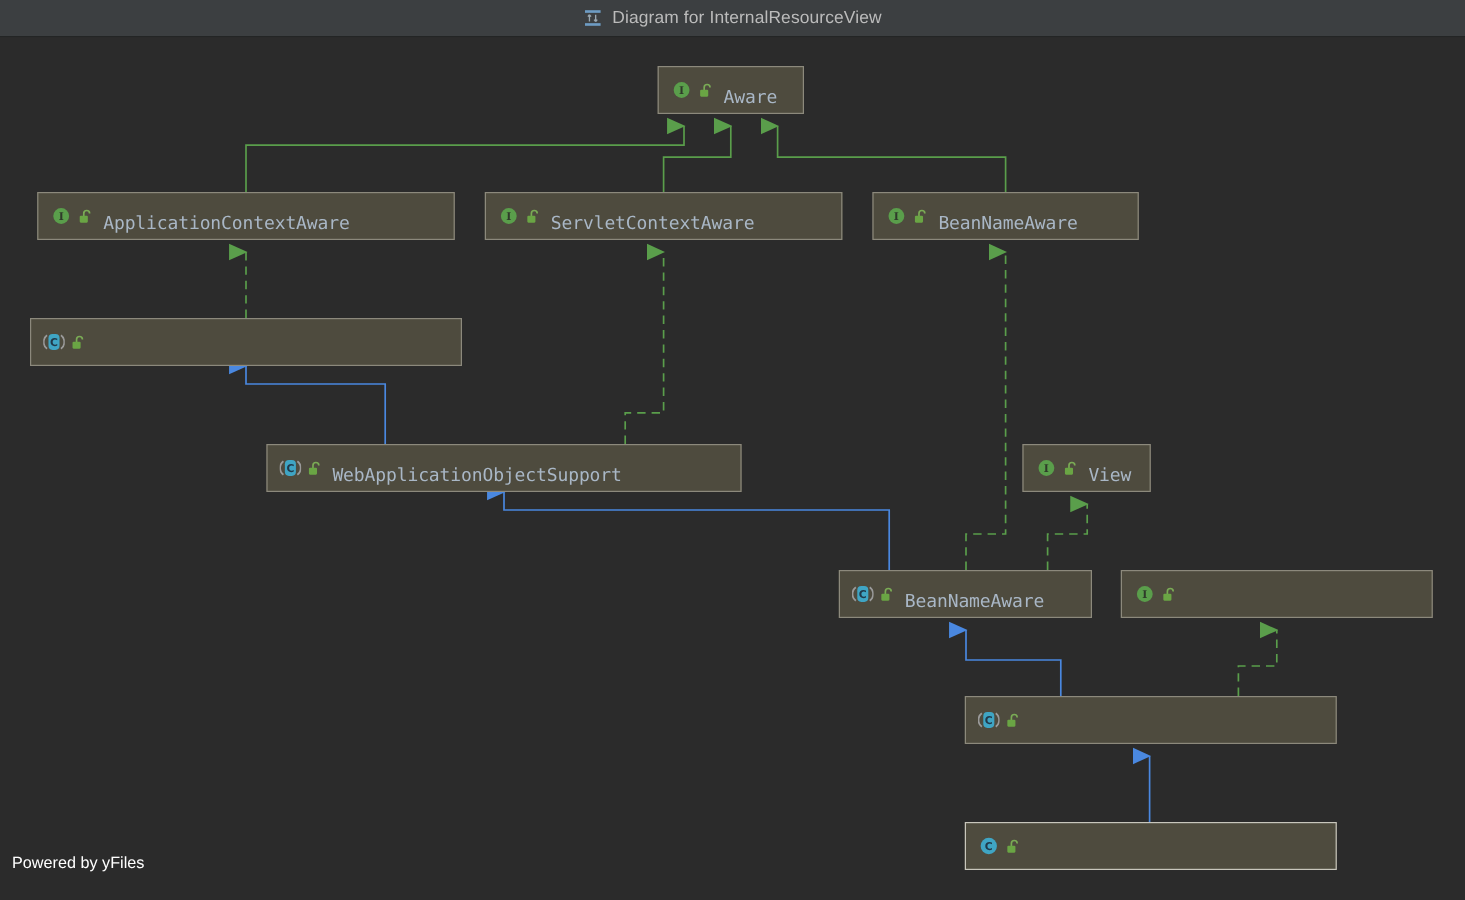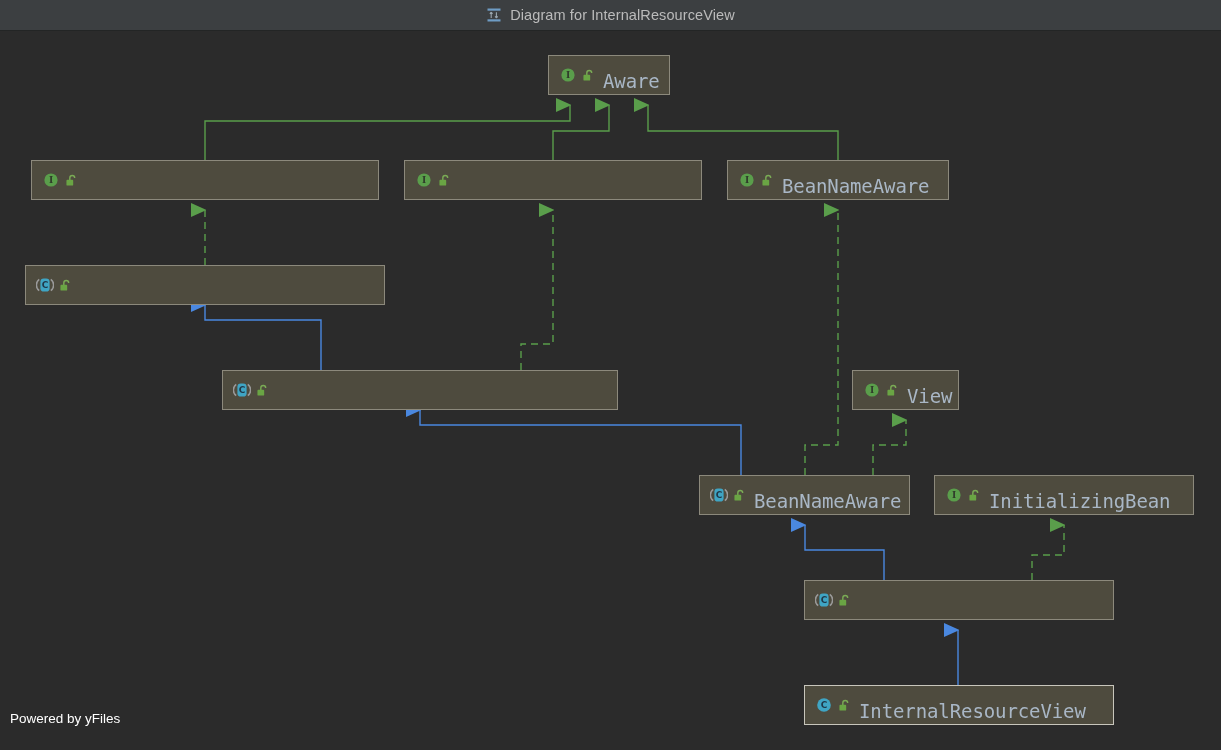--- a/index.html
+++ b/index.html
@@ -68,21 +68,21 @@
     padding-left: 10px;
     gap: 7px;
     height: 40px;
   }
   .node.focused {
     border-color: #c8c6bc;
   }
   .node-label {
     color: #a9b7c6;
     font-family: "DejaVu Sans Mono", monospace;
-    font-size: 19px;
+    font-size: 15px;
     white-space: nowrap;
     letter-spacing: -0.1px;
     margin-top: 12px;
   }
   .node-icons {
     display: flex;
     align-items: center;
     gap: 4px;
     flex: none;
   }
@@ -169,36 +169,38 @@
               <text x="9" y="12.4" text-anchor="middle" font-family="DejaVu Serif, serif" font-size="9" font-weight="bold" fill="#2f3a2a">I</text>
             </svg>
           </span>
           <span style="display: flex;">
             <svg viewBox="0 0 16 16" width="15" height="15" class="vis-icon">
               <path d="M6.2 7.4 V5.2 a2.6 2.6 0 0 1 5.2 0" stroke="#7aab55" stroke-width="1.5" fill="none"></path>
               <rect x="2.6" y="7.2" width="7.2" height="6.2" rx="1" fill="#6aa544"></rect>
             </svg>
           </span>
         </span>
+        <span class="node-label">ApplicationContextAware</span>
       </div>
       <div class="node" style="left: 404px; top: 129px; width: 298px;">
         <span class="node-icons">
           <span style="display: flex;">
             <svg viewBox="0 0 18 18" width="18" height="18" class="kind-icon">
               <circle cx="9" cy="9" r="6.6" fill="#5a9e4b"></circle>
               <text x="9" y="12.4" text-anchor="middle" font-family="DejaVu Serif, serif" font-size="9" font-weight="bold" fill="#2f3a2a">I</text>
             </svg>
           </span>
           <span style="display: flex;">
             <svg viewBox="0 0 16 16" width="15" height="15" class="vis-icon">
               <path d="M6.2 7.4 V5.2 a2.6 2.6 0 0 1 5.2 0" stroke="#7aab55" stroke-width="1.5" fill="none"></path>
               <rect x="2.6" y="7.2" width="7.2" height="6.2" rx="1" fill="#6aa544"></rect>
             </svg>
           </span>
         </span>
+        <span class="node-label">ServletContextAware</span>
       </div>
       <div class="node" style="left: 727px; top: 129px; width: 222px;">
         <span class="node-icons">
           <span style="display: flex;">
             <svg viewBox="0 0 18 18" width="18" height="18" class="kind-icon">
               <circle cx="9" cy="9" r="6.6" fill="#5a9e4b"></circle>
               <text x="9" y="12.4" text-anchor="middle" font-family="DejaVu Serif, serif" font-size="9" font-weight="bold" fill="#2f3a2a">I</text>
             </svg>
           </span>
           <span style="display: flex;">
@@ -238,20 +240,21 @@
               <text x="9" y="12.4" text-anchor="middle" font-family="DejaVu Sans, sans-serif" font-size="9" font-weight="bold" fill="#20394a">C</text>
             </svg>
           </span>
           <span style="display: flex;">
             <svg viewBox="0 0 16 16" width="15" height="15" class="vis-icon">
               <path d="M6.2 7.4 V5.2 a2.6 2.6 0 0 1 5.2 0" stroke="#7aab55" stroke-width="1.5" fill="none"></path>
               <rect x="2.6" y="7.2" width="7.2" height="6.2" rx="1" fill="#6aa544"></rect>
             </svg>
           </span>
         </span>
+        <span class="node-label">WebApplicationObjectSupport</span>
       </div>
       <div class="node" style="left: 852px; top: 339px; width: 107px;">
         <span class="node-icons">
           <span style="display: flex;">
             <svg viewBox="0 0 18 18" width="18" height="18" class="kind-icon">
               <circle cx="9" cy="9" r="6.6" fill="#5a9e4b"></circle>
               <text x="9" y="12.4" text-anchor="middle" font-family="DejaVu Serif, serif" font-size="9" font-weight="bold" fill="#2f3a2a">I</text>
             </svg>
           </span>
           <span style="display: flex;">
@@ -290,21 +293,20 @@
               <text x="9" y="12.4" text-anchor="middle" font-family="DejaVu Serif, serif" font-size="9" font-weight="bold" fill="#2f3a2a">I</text>
             </svg>
           </span>
           <span style="display: flex;">
             <svg viewBox="0 0 16 16" width="15" height="15" class="vis-icon">
               <path d="M6.2 7.4 V5.2 a2.6 2.6 0 0 1 5.2 0" stroke="#7aab55" stroke-width="1.5" fill="none"></path>
               <rect x="2.6" y="7.2" width="7.2" height="6.2" rx="1" fill="#6aa544"></rect>
             </svg>
           </span>
         </span>
-        <span class="node-label">InitializingBean</span>
       </div>
       <div class="node" style="left: 804px; top: 549px; width: 310px;">
         <span class="node-icons">
           <span style="display: flex;">
             <svg viewBox="0 0 18 18" width="18" height="18" class="kind-icon">
               <path d="M3.2 3.4 A7 7 0 0 0 3.2 14.6" stroke="#9a9a9a" stroke-width="1.5" fill="none"></path>
               <path d="M14.8 3.4 A7 7 0 0 1 14.8 14.6" stroke="#9a9a9a" stroke-width="1.5" fill="none"></path>
               <rect x="4.4" y="2.4" width="9.2" height="13.2" rx="3.4" fill="#3fa5c4"></rect>
               <text x="9" y="12.4" text-anchor="middle" font-family="DejaVu Sans, sans-serif" font-size="9" font-weight="bold" fill="#20394a">C</text>
             </svg>
@@ -325,18 +327,17 @@
               <text x="9" y="12.4" text-anchor="middle" font-family="DejaVu Sans, sans-serif" font-size="9" font-weight="bold" fill="#20394a">C</text>
             </svg>
           </span>
           <span style="display: flex;">
             <svg viewBox="0 0 16 16" width="15" height="15" class="vis-icon">
               <path d="M6.2 7.4 V5.2 a2.6 2.6 0 0 1 5.2 0" stroke="#7aab55" stroke-width="1.5" fill="none"></path>
               <rect x="2.6" y="7.2" width="7.2" height="6.2" rx="1" fill="#6aa544"></rect>
             </svg>
           </span>
         </span>
-        <span class="node-label">InternalResourceView</span>
       </div>
     </div>
 
   <div id="watermark">Powered by yFiles</div>
 </div>
 
 </body></html>

